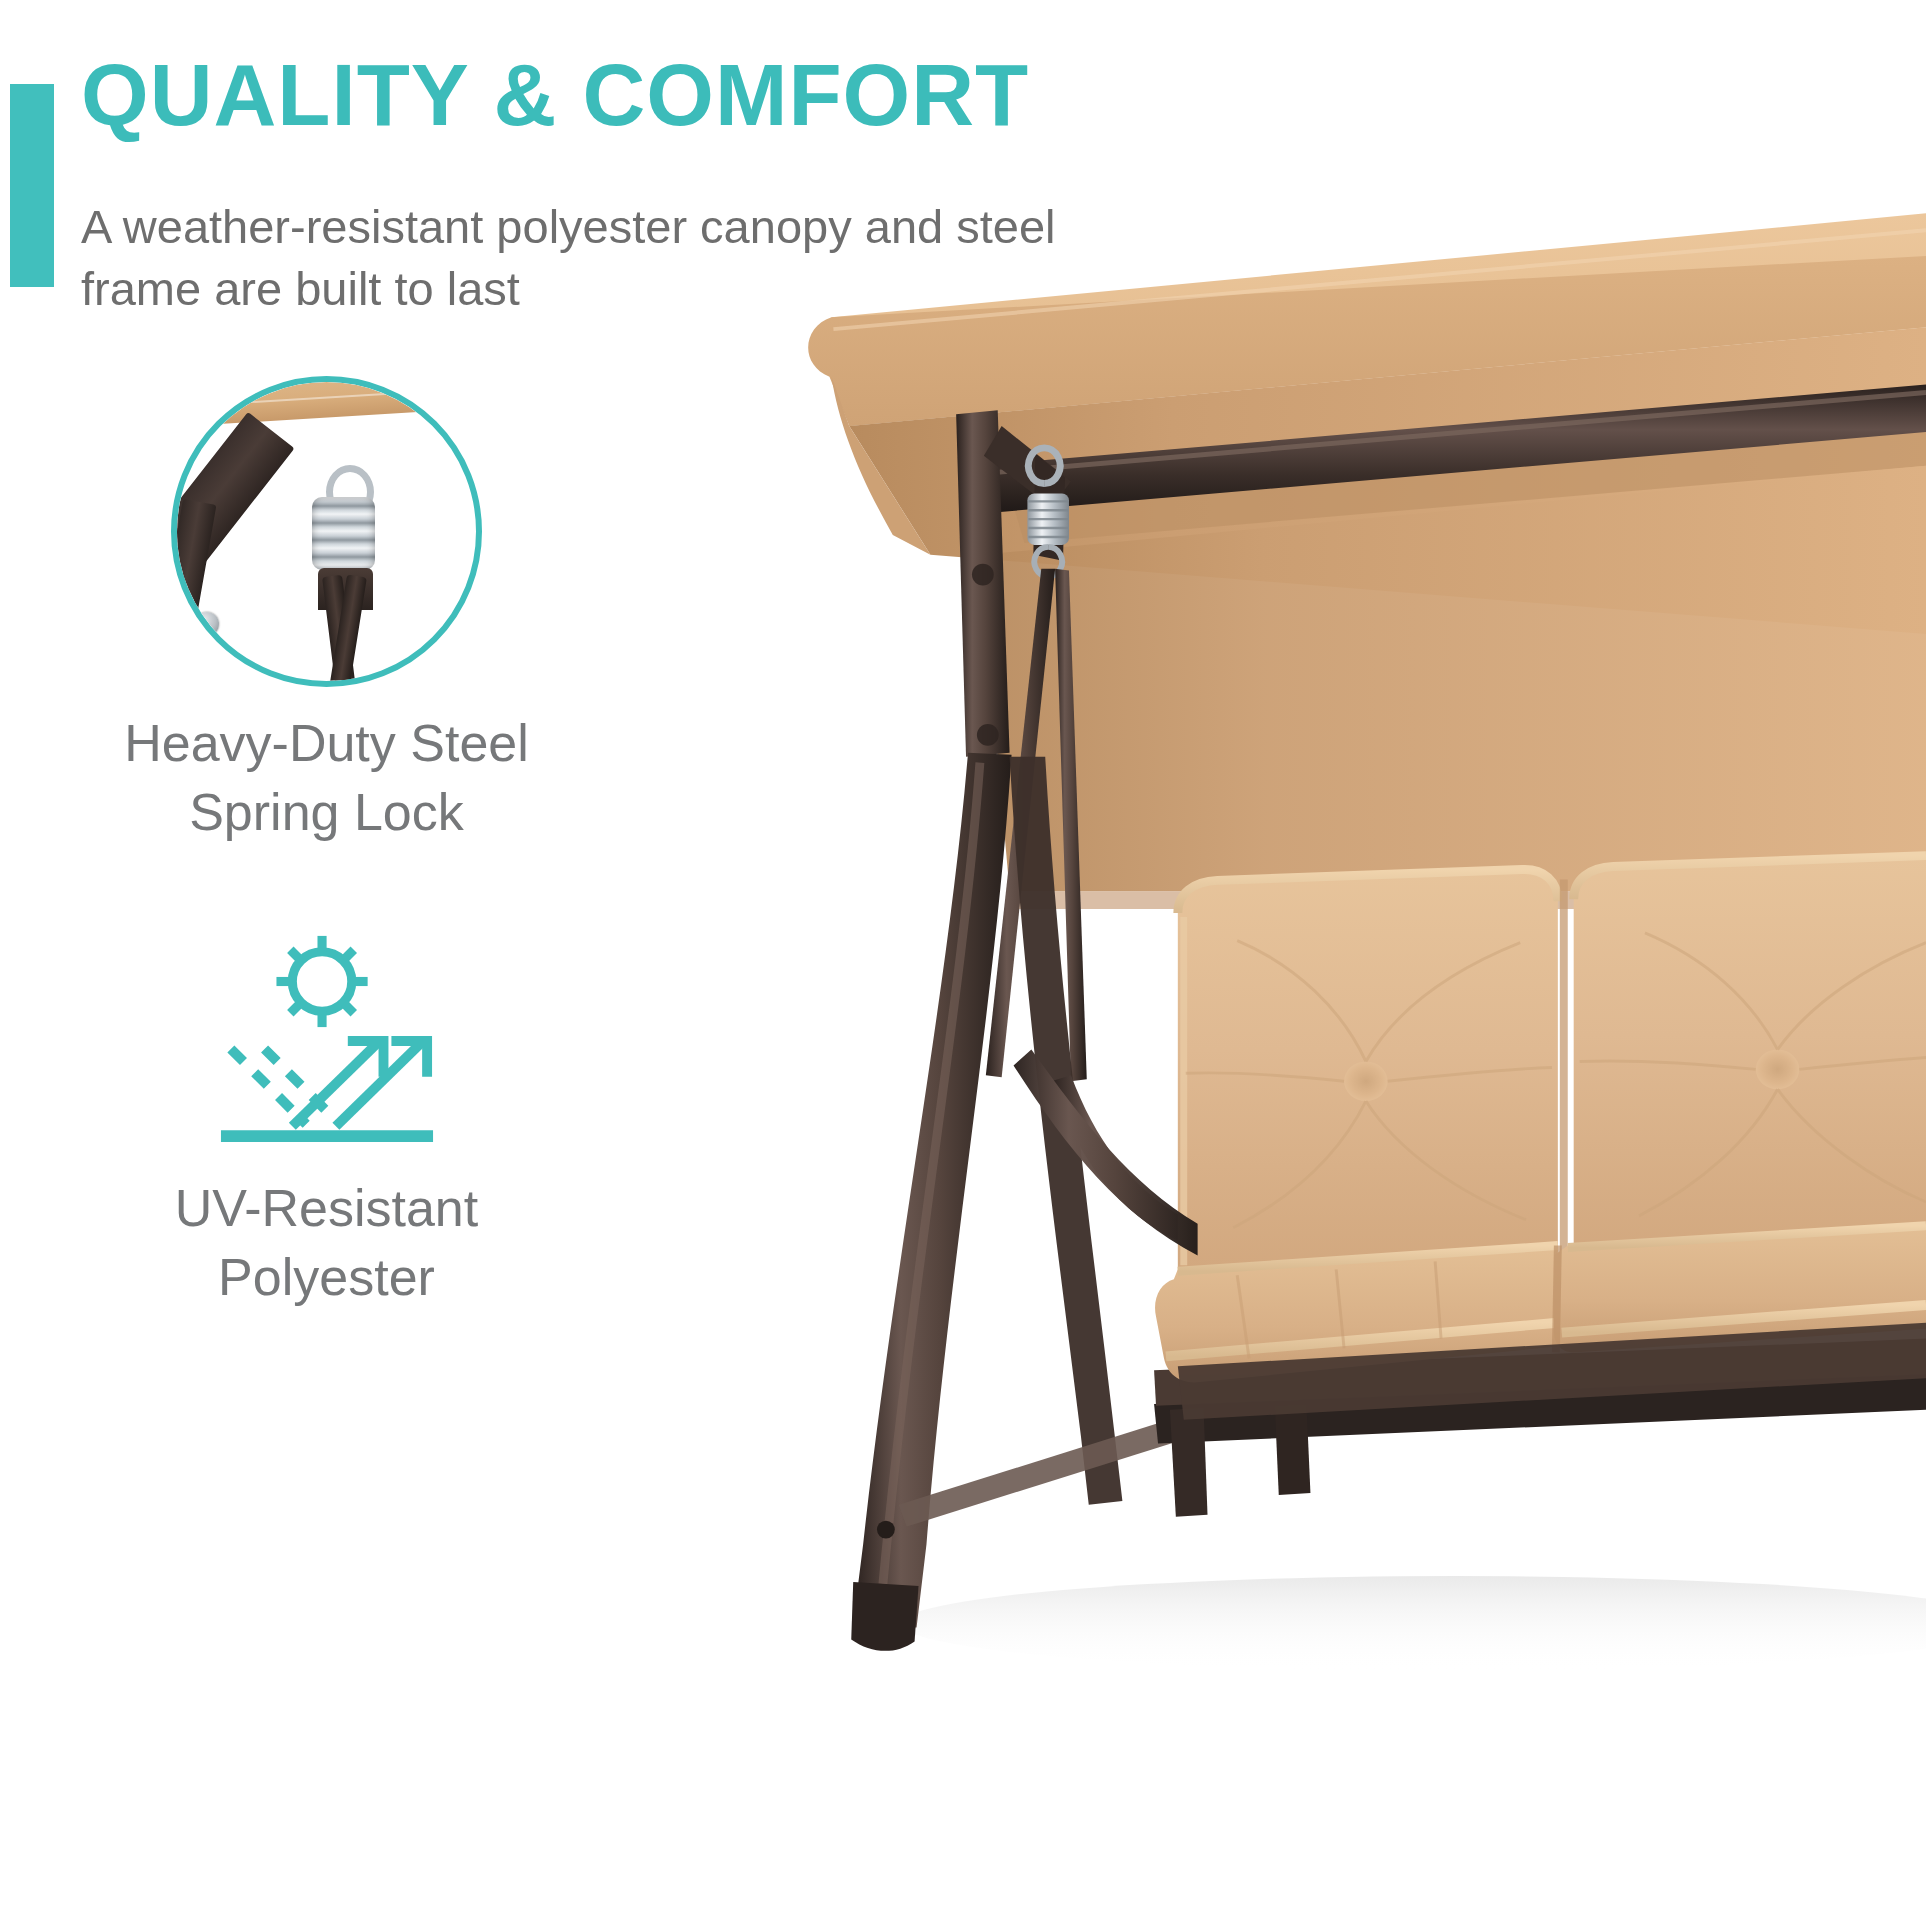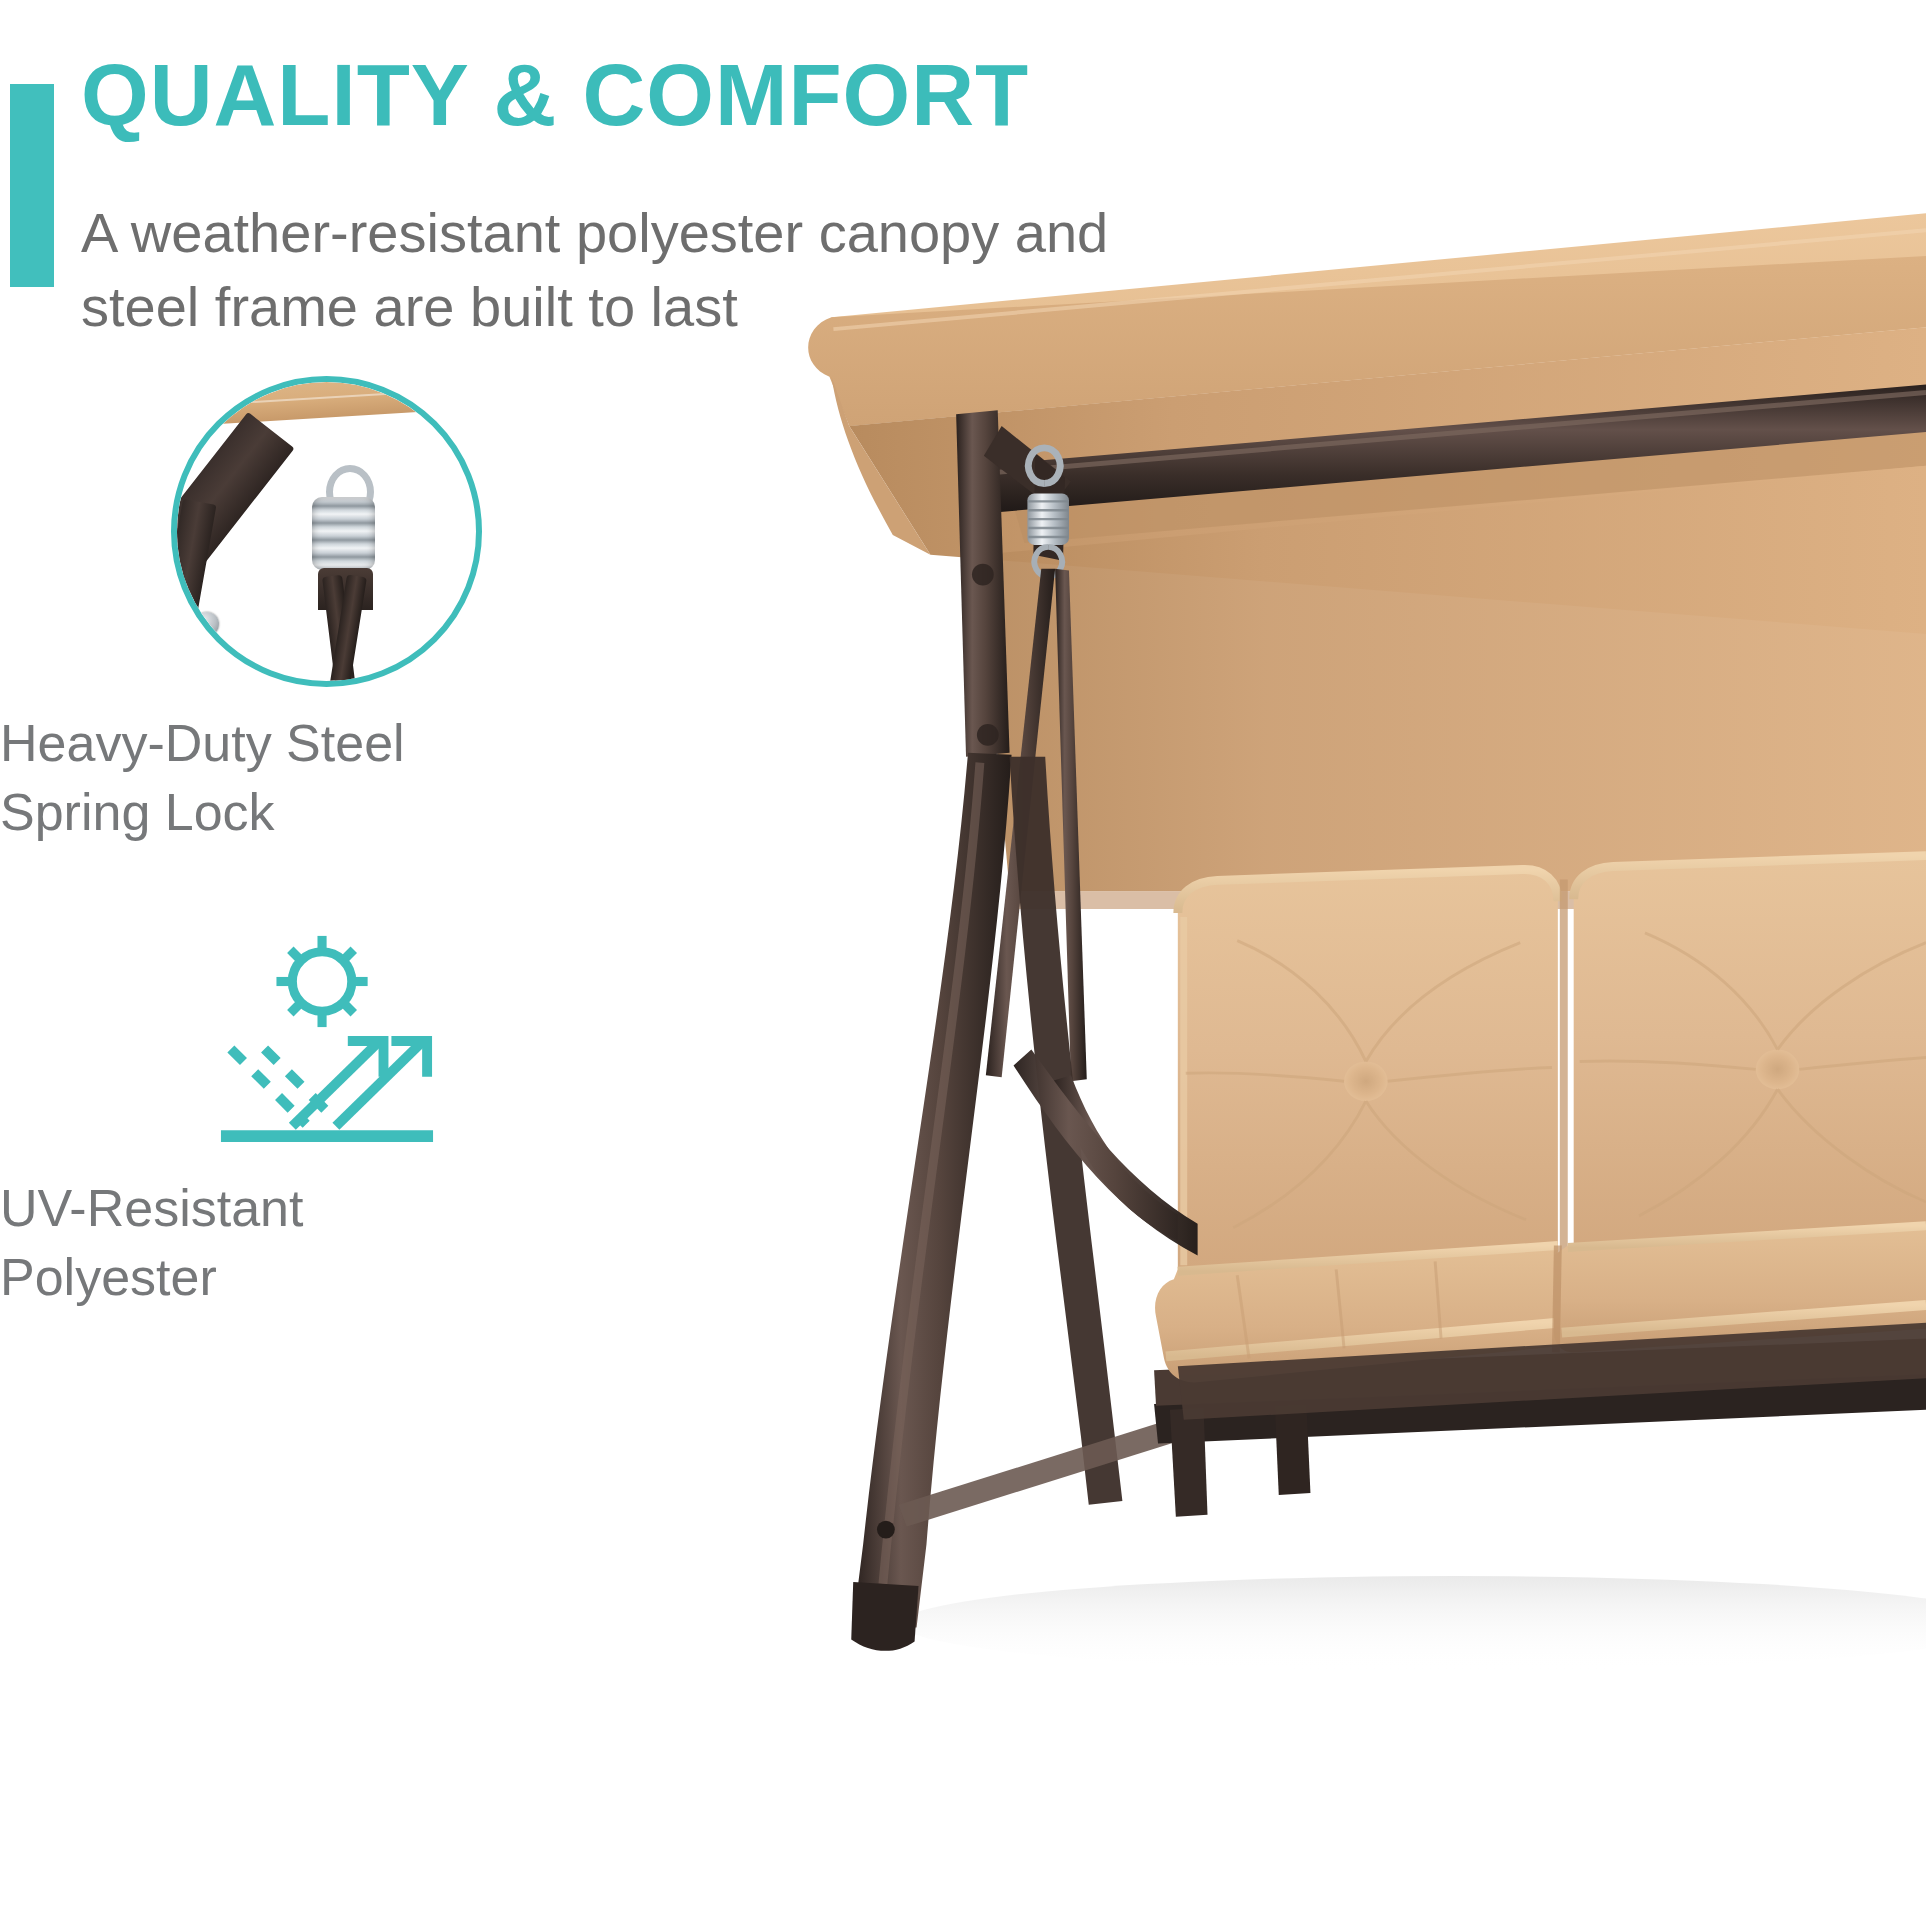--- a/index.html
+++ b/index.html
@@ -19,31 +19,32 @@
   }
   #page-title{
     position:absolute;left:81px;top:51px;
     font-size:87px;line-height:1.0;
     font-weight:700;letter-spacing:1px;
     color:#3cbcba;
     white-space:nowrap;
   }
   #page-subtitle{
     position:absolute;left:81px;top:196px;width:1049px;
-    font-size:56px;line-height:1.32;
+    font-size:47px;line-height:1.32;
     font-weight:300;
     color:#6e6e6e;
   }
 
   
   #feature-column{
     position:absolute;left:0px;top:376px;width:653px;
   }
   .feature{position:relative;width:653px;}
   .feature-caption{
+    text-align:center;
     font-size:52px;line-height:1.33;
     font-weight:300;
     color:#76787a;
     white-space:pre-line;
     margin-top:22px;
   }
 
   
   #spring-lock-photo{
     position:relative;

